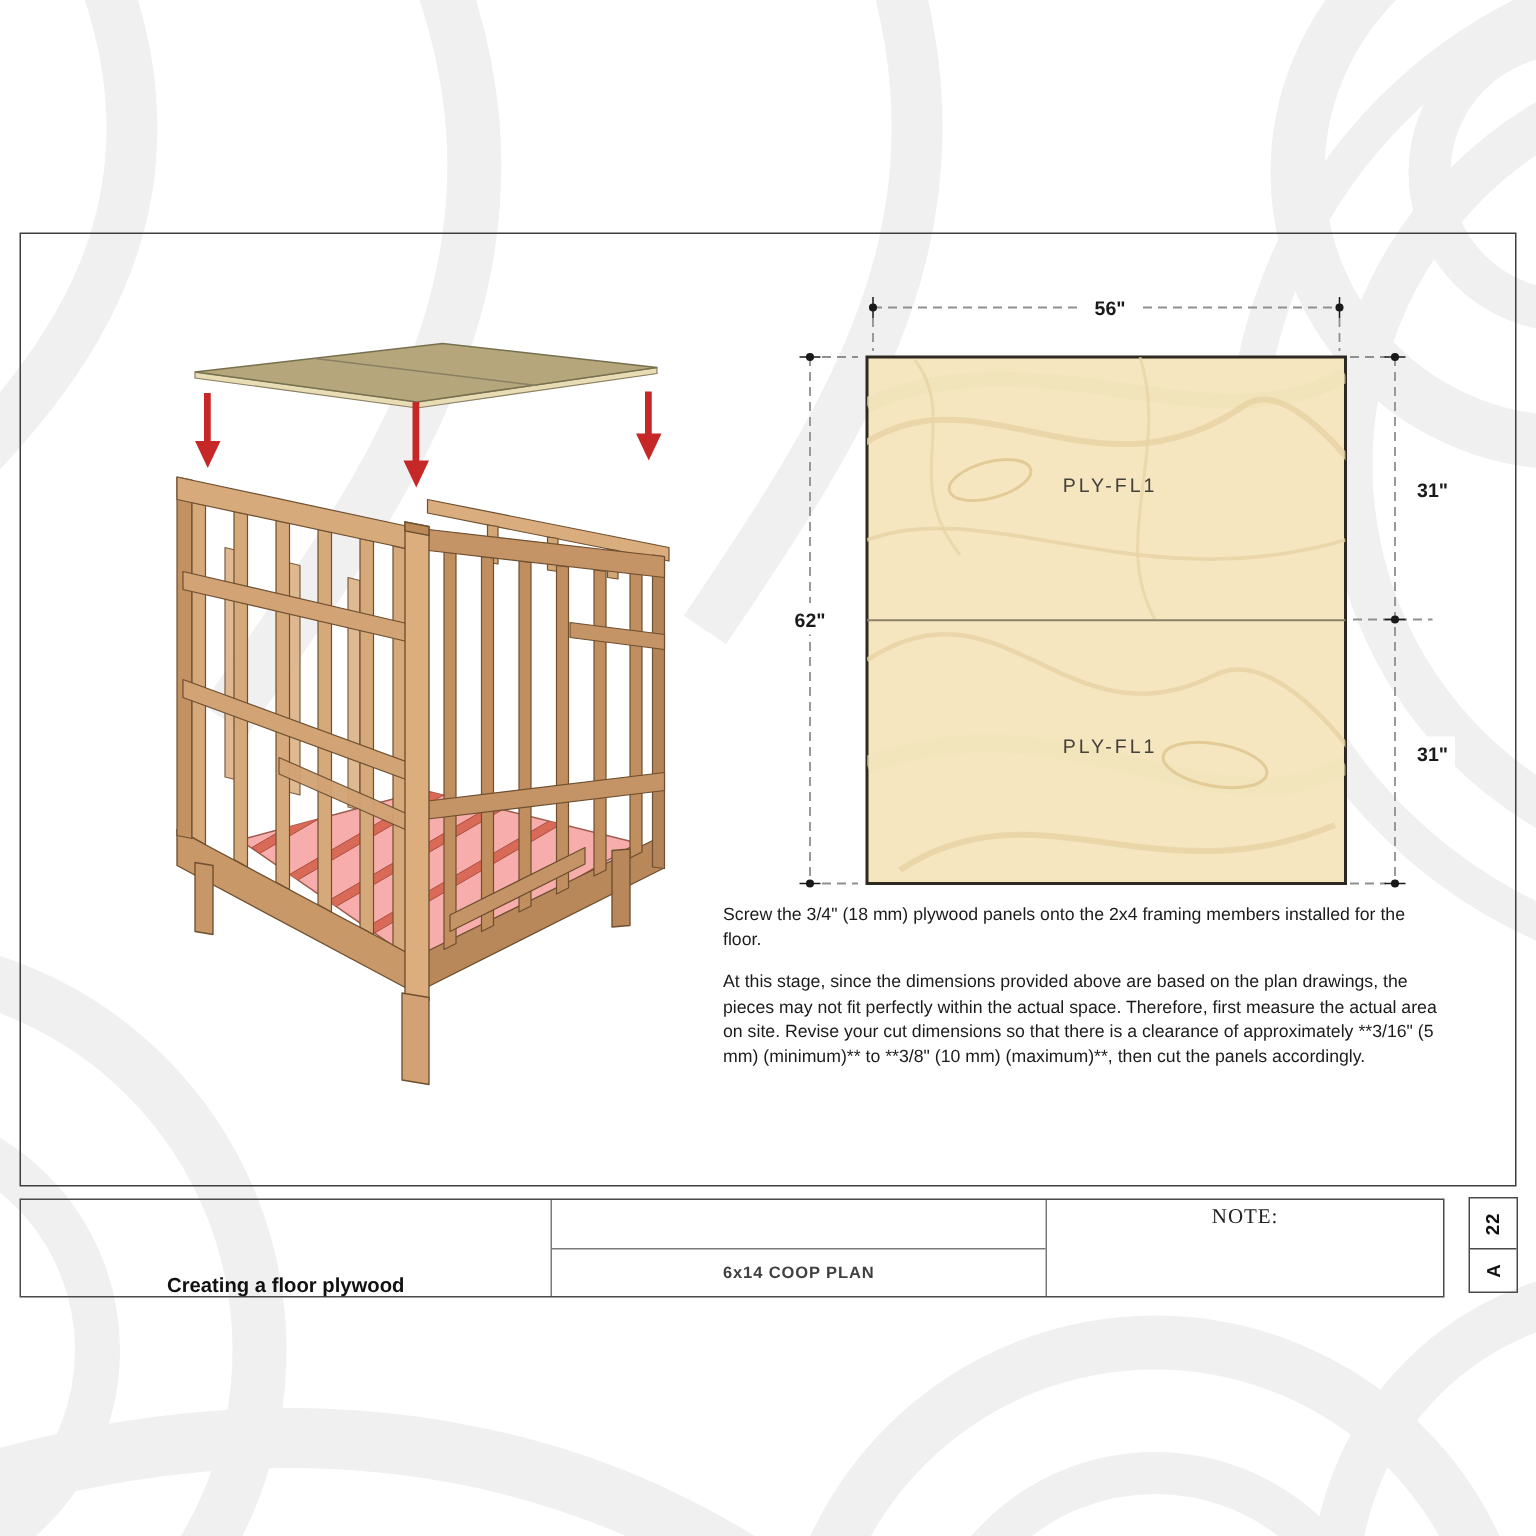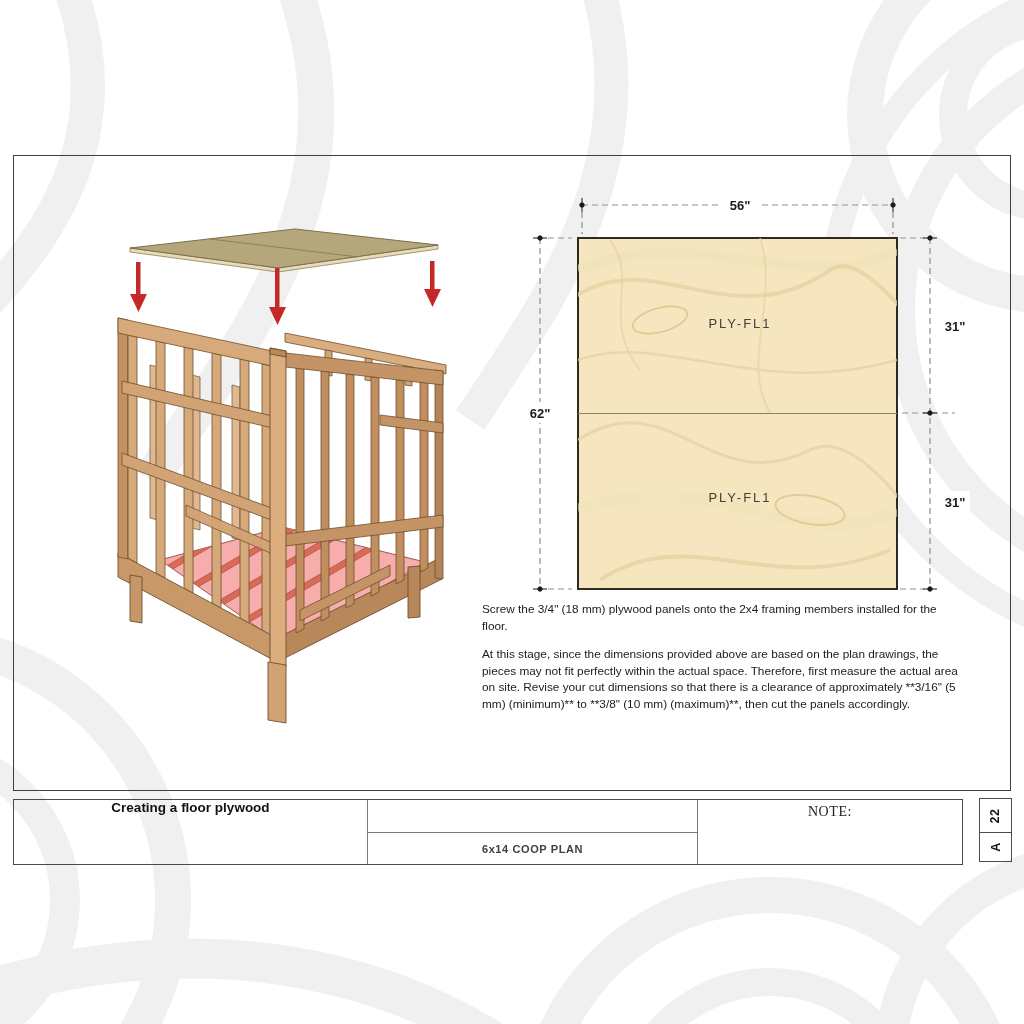--- a/index.html
+++ b/index.html
@@ -5,21 +5,21 @@
   html,body{margin:0;padding:0;}
   body{width:1024px;height:1024px;background:#ffffff;font-family:"Liberation Sans",sans-serif;position:relative;overflow:hidden;}
   .sheet{position:absolute;inset:0;}
   .bg{position:absolute;inset:0;z-index:0;}
   .main-frame{position:absolute;left:13px;top:155px;width:996px;height:634px;border:1.5px solid #3f3f3f;z-index:1;background:transparent;}
   .iso{position:absolute;left:90px;top:215px;width:390px;height:520px;z-index:2;}
   .panel-diagram{position:absolute;left:510px;top:180px;width:460px;height:430px;z-index:2;}
   .instructions{position:absolute;left:482px;top:601px;width:476px;z-index:2;color:#1b1b1b;font-size:11.8px;line-height:1.43;}
   .instructions p{margin:0 0 11px 0;}
   .title-block{position:absolute;left:13px;top:799px;width:950px;height:66px;border:1.3px solid #4a4a4a;display:flex;z-index:2;box-sizing:border-box;}
-  .tb-c1{width:354px;border-right:1px solid #7a7a7a;display:flex;align-items:flex-start;justify-content:center;font-weight:bold;font-size:13.5px;color:#111;box-sizing:border-box;}
+  .tb-c1{width:354px;border-right:1px solid #7a7a7a;display:flex;align-items:flex-end;justify-content:center;font-weight:bold;font-size:13.5px;color:#111;box-sizing:border-box;}
   .tb-c2{width:330px;border-right:1px solid #7a7a7a;display:flex;flex-direction:column;box-sizing:border-box;}
   .tb-c2-top{height:33px;border-bottom:1px solid #7a7a7a;box-sizing:border-box;}
   .tb-c2-bot{flex:1;display:flex;align-items:center;justify-content:center;font-weight:bold;font-size:11px;letter-spacing:0.6px;color:#404040;}
   .tb-c3{flex:1;position:relative;}
   .tb-note{position:absolute;top:4px;left:0;right:0;text-align:center;font-size:14px;letter-spacing:0.6px;color:#222;font-family:"Liberation Serif",serif;}
   .sheet-index{position:absolute;left:979px;top:798px;width:33px;height:64px;border:1.3px solid #4a4a4a;display:flex;flex-direction:column;z-index:2;box-sizing:border-box;}
   .si-top{flex:1.2;border-bottom:1px solid #4a4a4a;display:grid;place-items:center;}
   .si-bot{flex:1;display:grid;place-items:center;}
   .rot{transform:rotate(-90deg);font-size:12.5px;font-weight:600;color:#111;letter-spacing:0.5px;}
   .dimtxt{font-weight:bold;font-size:13px;fill:#1a1a1a;font-family:"Liberation Sans",sans-serif;}

